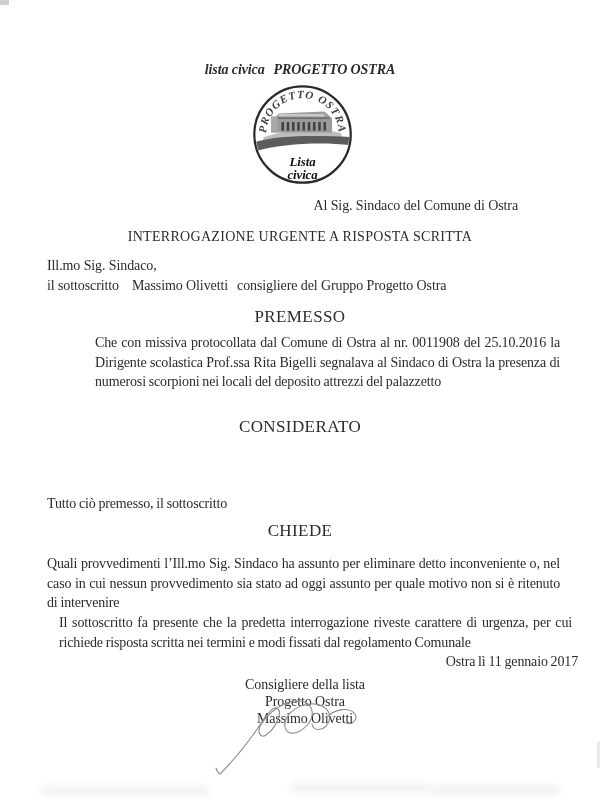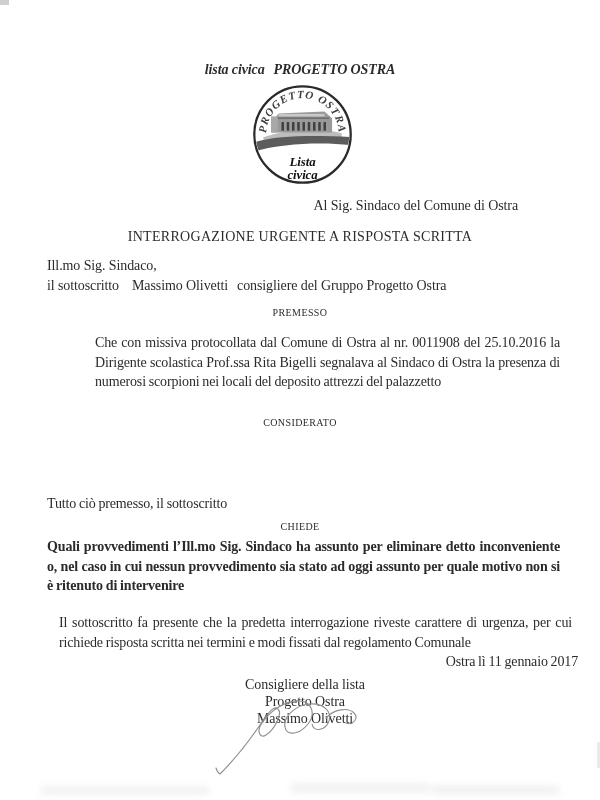--- a/index.html
+++ b/index.html
@@ -15,30 +15,30 @@
   .masthead{top:62px;left:0;width:600px;text-align:center;font-size:14px;font-weight:bold;font-style:italic;}
   .masthead .kicker{margin-right:9px;}
   
   .recipient{top:198px;right:82px;font-size:14px;}
   .doc-title{top:229px;left:0;width:600px;text-align:center;font-size:14px;letter-spacing:0.3px;}
   
   .salutation{top:256px;left:47px;width:513px;font-size:14px;line-height:19.5px;}
   .author-line .gap1{margin-right:13px;}
   .author-line .gap2{margin-right:9px;}
   
-  .sec-head{left:0;width:600px;text-align:center;font-size:10px;letter-spacing:0.4px;}
+  .sec-head{left:0;width:600px;text-align:center;font-size:17px;letter-spacing:0.4px;}
   .h-premesso{top:307px;}
   .h-considerato{top:417px;}
   .h-chiede{top:521px;}
   
   .para{font-size:14px;line-height:19.5px;text-align:justify;word-spacing:-0.5px;letter-spacing:-0.15px;}
   .p-premesso{top:333px;left:95px;width:465px;}
   .p-considerato{top:444px;left:95px;width:465px;}
   .p-transition{top:494px;left:47px;width:513px;text-align:left;}
-  .p-chiede{top:537px;left:47px;width:513px;font-weight:bold;}
+  .p-chiede{top:554px;left:47px;width:513px;}
   .p-closing{top:613px;left:47px;width:513px;margin-left:12px;}
   .p-placedate{top:652px;left:65px;width:513px;text-align:right;}
   
   .sig-block{top:676px;left:0;width:610px;text-align:center;font-size:14px;line-height:17px;}
   .sig-svg{top:694px;left:210px;width:170px;height:85px;z-index:3;}
   
   .logo{top:82px;left:250px;width:105px;height:105px;}
   
   .corner-mark{top:0;left:0;width:9px;height:5px;background:#bfbfbf;opacity:.75;filter:blur(.6px);}
   .smudge{background:#e8e8e8;opacity:.55;filter:blur(3px);border-radius:6px;}

